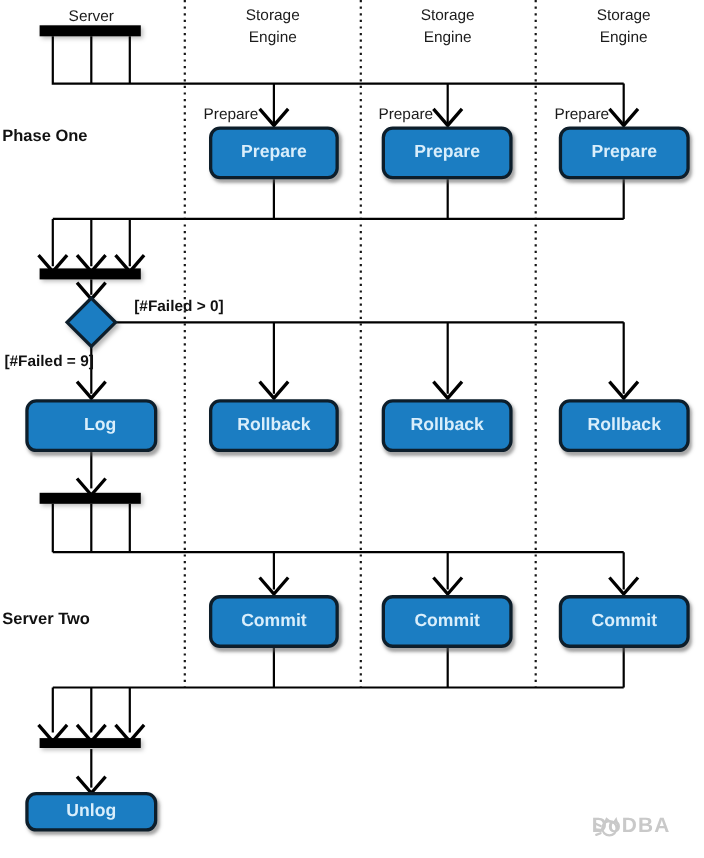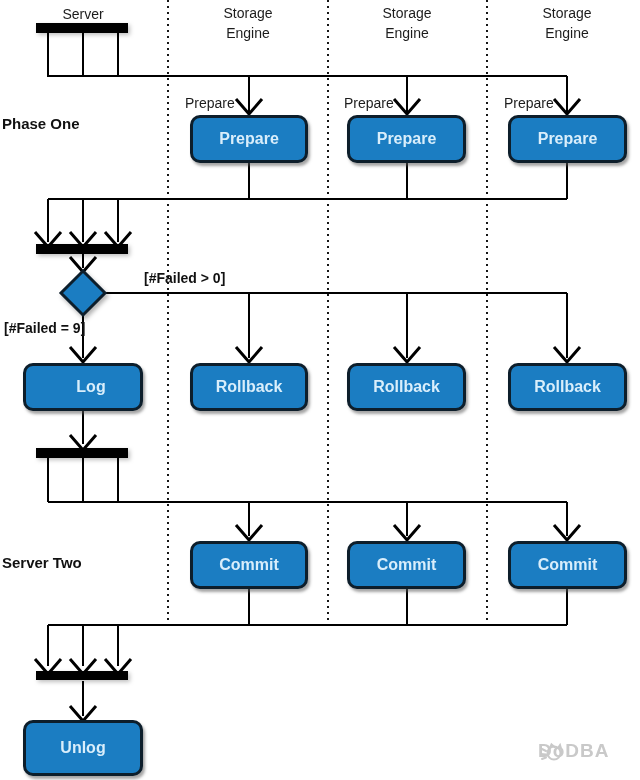--- a/index.html
+++ b/index.html
@@ -108,37 +108,37 @@
     <div>Engine</div>
   </div>
 
   <div class="lbl phase" style="left:2px;top:115px;">Phase One</div>
   <div class="lbl phase" style="left:2px;top:554px;">Server Two</div>
 
   <div class="lbl edge-lbl" style="left:185px;top:95px;">Prepare</div>
   <div class="lbl edge-lbl" style="left:344px;top:95px;">Prepare</div>
   <div class="lbl edge-lbl" style="left:504px;top:95px;">Prepare</div>
 
-  <div class="lbl guard-lbl" style="left:144px;top:270px;">[#Failed &gt; 0]</div>
+  <div class="lbl guard-lbl" style="left:122px;top:270px;">[#Failed &gt; 0]</div>
   <div class="lbl guard-lbl" style="left:4px;top:320px;">[#Failed = 9]</div>
 
   <div class="node" style="left:190px;top:115px;width:118px;height:48px;">Prepare</div>
   <div class="node" style="left:347px;top:115px;width:119px;height:48px;">Prepare</div>
   <div class="node" style="left:508px;top:115px;width:119px;height:48px;">Prepare</div>
 
   <div class="node" style="left:23px;top:363px;width:120px;height:48px;padding-left:16px;">Log</div>
   <div class="node" style="left:190px;top:363px;width:118px;height:48px;">Rollback</div>
   <div class="node" style="left:347px;top:363px;width:119px;height:48px;">Rollback</div>
   <div class="node" style="left:508px;top:363px;width:119px;height:48px;">Rollback</div>
 
   <div class="node" style="left:190px;top:541px;width:118px;height:48px;">Commit</div>
   <div class="node" style="left:347px;top:541px;width:119px;height:48px;">Commit</div>
   <div class="node" style="left:508px;top:541px;width:119px;height:48px;">Commit</div>
 
-  <div class="node" style="left:23px;top:720px;width:120px;height:56px;">Unlog</div>
+  <div class="node" style="left:23px;top:720px;width:120px;height:36px;">Unlog</div>
 
   <div class="wm">
     <svg width="26" height="26" viewBox="0 0 26 26" fill="none" stroke="#c9c9c9" stroke-width="2" stroke-linecap="round">
       <path d="M4,9 l4,2"></path>
       <path d="M3,14 l5,0.5"></path>
       <path d="M4,19 l4,-1.5"></path>
       <circle cx="16" cy="13" r="6.5"></circle>
       <path d="M12,8 l1.5,-3.5 3,2.5"></path>
       <path d="M20,8 l2,-3 1,3.5"></path>
     </svg>

